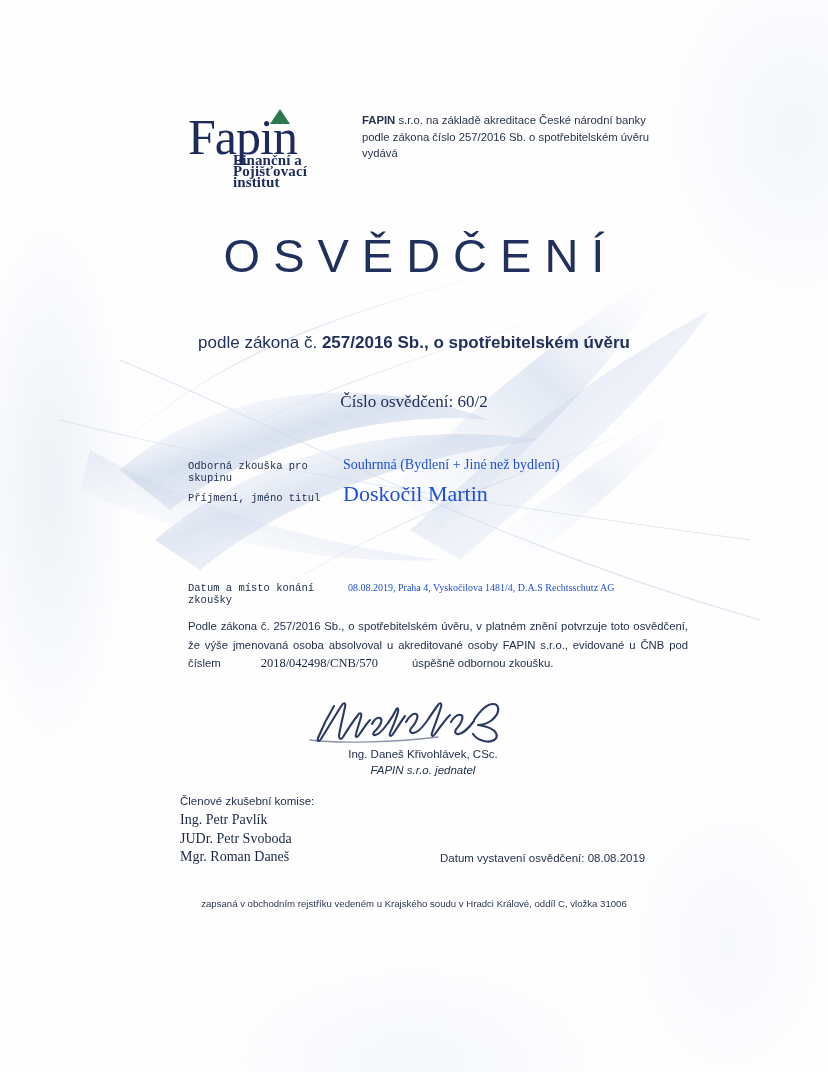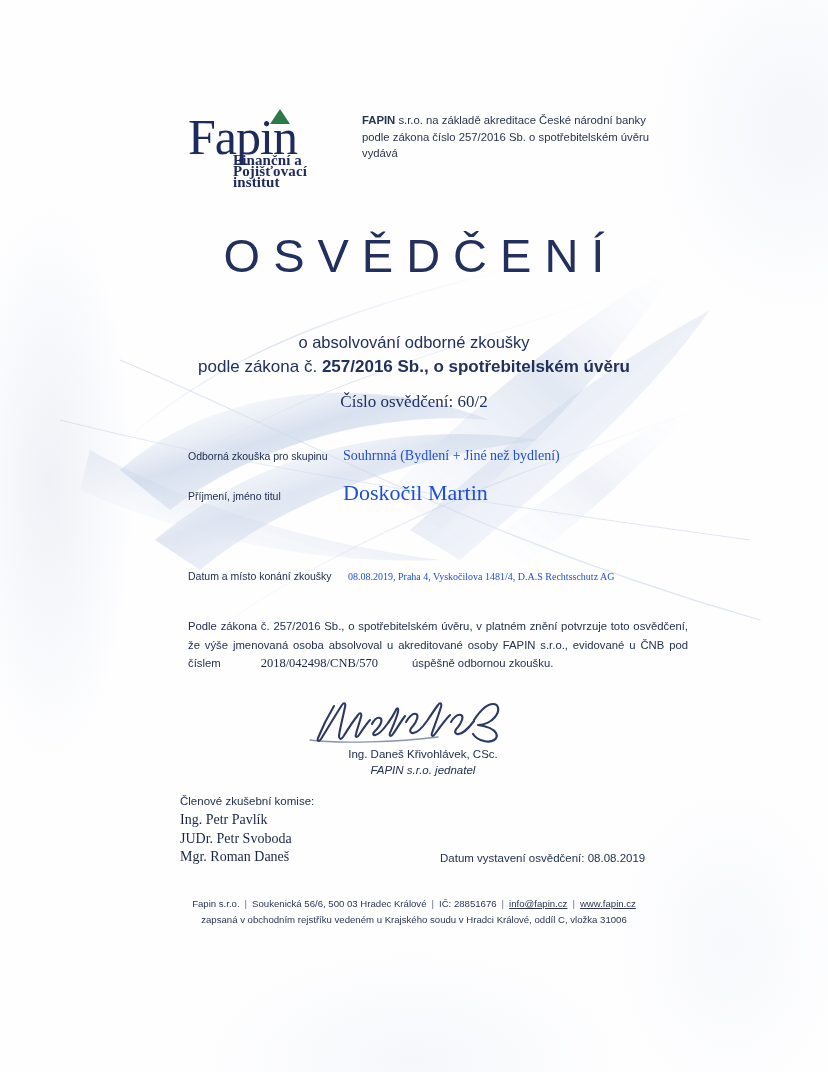--- a/index.html
+++ b/index.html
@@ -156,23 +156,24 @@
   
   .field-row {
     position: absolute;
     left: 188px;
     width: 520px;
     display: flex;
     align-items: baseline;
   }
   .field-label {
     flex: 0 0 155px;
-    font-family: Liberation Sans, sans-serif;
+    font-family: Liberation Mono, monospace;
     font-size: 10.5px;
     color: #22304e;
+    margin-top: 12px;
   }
   .field-value {
     font-family: "Liberation Serif", serif;
     color: #1d4ed8;
   }
   #row-group { top: 448px; }
   #row-group .field-value { font-size: 14px; }
   #row-name  { top: 480px; }
   #row-name .field-value { font-size: 22px; line-height: 26px; }
 
@@ -332,21 +333,20 @@
       <div id="header-text">
         <div><b>FAPIN</b><span> s.r.o. na základě akreditace České národní banky</span></div>
         <div>podle zákona číslo 257/2016 Sb. o spotřebitelském úvěru</div>
         <div>vydává</div>
       </div>
     </div>
 
     <div id="title">OSVĚDČENÍ</div>
 
     <div id="subtitle">
-      <div class="l1">o absolvování odborné zkoušky</div>
       <div class="l2"><span>podle zákona č. </span><b>257/2016 Sb., o spotřebitelském úvěru</b></div>
     </div>
     <div id="cert-number">Číslo osvědčení: 60/2</div>
 
     <div class="field-row" id="row-group">
       <div class="field-label">Odborná zkouška pro skupinu</div>
       <div class="field-value">Souhrnná (Bydlení + Jiné než bydlení)</div>
     </div>
 
     <div class="field-row" id="row-name">
@@ -381,20 +381,17 @@
       <ul>
         <li>Ing. Petr Pavlík</li>
         <li>JUDr. Petr Svoboda</li>
         <li>Mgr. Roman Daneš</li>
       </ul>
     </div>
 
     <div id="issue-date">Datum vystavení osvědčení: 08.08.2019</div>
 
     <div id="footer">
-      <div class="fline1">
-        <span>Fapin s.r.o.</span><span class="sep">|</span><span>Soukenická 56/6, 500 03 Hradec Králové</span><span class="sep">|</span><span>IČ: 28851676</span><span class="sep">|</span><span class="lnk">info@fapin.cz</span><span class="sep">|</span><span class="lnk">www.fapin.cz</span>
-      </div>
       <div class="fline2">zapsaná v obchodním rejstříku vedeném u Krajského soudu v Hradci Králové, oddíl C, vložka 31006</div>
     </div>
 
   </div>
 </div>
 
 </body></html>

